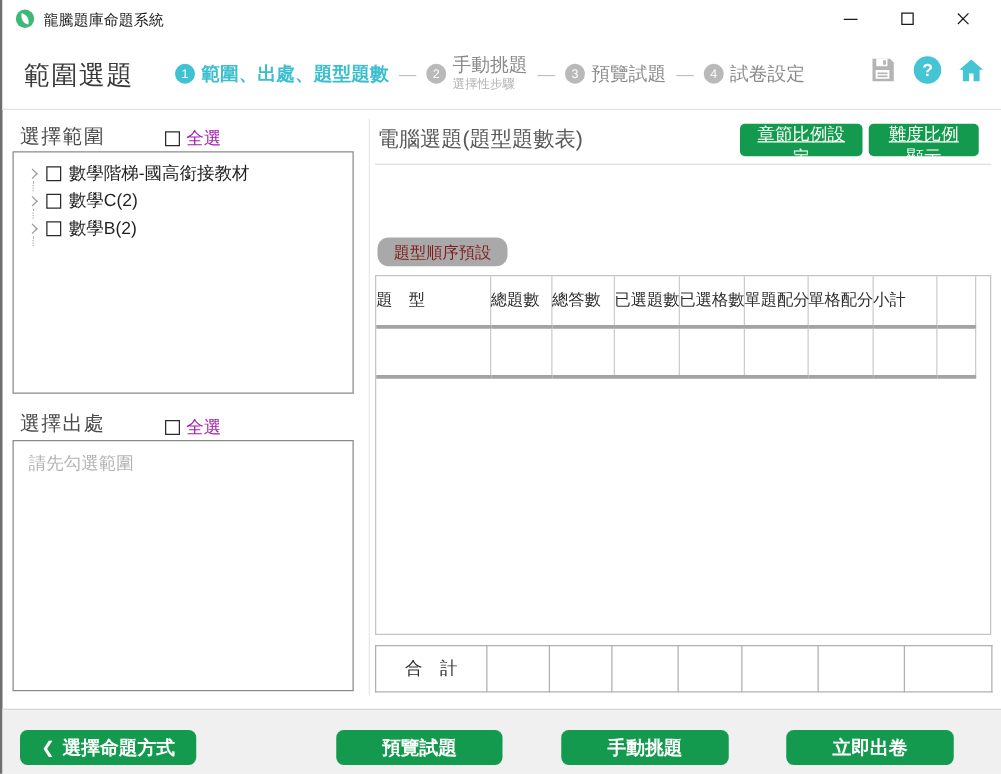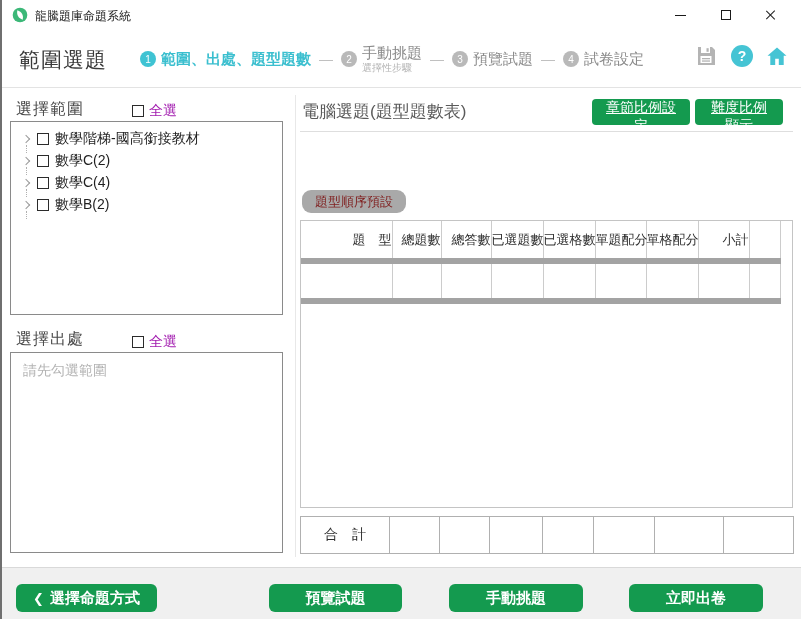--- a/index.html
+++ b/index.html
@@ -62,22 +62,22 @@
   .main-title { position:absolute; left:300px; top:100px; font-size:17px; color:#5a5a5a; }
   .btn-green-sm { position:absolute; top:99px; height:26px; background:#149a4f; color:#fff; border:none;
     border-radius:4px; font-size:14px; font-family:inherit; cursor:pointer; padding:0 10px;text-decoration:underline; }
   .btn-chapter { left:590px; width:98px; }
   .btn-difficulty { left:693px; width:88px; }
   .main-divider { position:absolute; left:298px; top:131px; width:493px; height:1px; background:#dedede; }
   .preset-btn { position:absolute; left:300px; top:190px; width:104px; height:23px; background:#a9a9a9;
     border:none; border-radius:9px; color:#7f1d1d; font-size:13px; font-family:inherit; cursor:pointer; }
   .table-container { position:absolute; left:298px; top:220px; width:493px; height:288px; border:1px solid #c4c4c4; background:#fff; }
   table.qtable { border-collapse:collapse; table-layout:fixed; width:479px; }
-  .qtable th, .qtable td { border-right:1px solid #cccccc; border-bottom:6px solid #a3a3a3;
-    font-weight:normal; font-size:13px; color:#2e2e2e; text-align:right; white-space:nowrap; overflow:visible; padding:0; }
+  .qtable th, .qtable td { border-right:1px solid #cccccc; border-bottom:3px solid #a3a3a3;
+    font-weight:normal; font-size:13px; color:#2e2e2e; text-align:left; white-space:nowrap; overflow:visible; padding:0; }
   .qtable th { height:40px; }
   .qtable td { height:40px; position:relative; }
   .total-table { position:absolute; left:298px; top:516px; width:493px; height:38px; border-collapse:collapse; table-layout:fixed; border:1px solid #b0b0b0; }
   .total-table td { border:1px solid #b0b0b0; font-size:14px; color:#2e2e2e; text-align:center; height:36px; }
   
   .footer { position:absolute; left:0; right:0; bottom:0; height:52px; background:#f0f0f0; border-top:1px solid #d9d9d9; }
   .btn-green-lg { position:absolute; top:16px; height:28px; background:#149a4f; color:#fff; border:none;
     border-radius:6px; font-size:15px; font-weight:600; font-family:inherit; cursor:pointer;
     display:flex; align-items:center; justify-content:center; gap:6px; }
   .btn-back { left:14px; width:141px; }
@@ -166,26 +166,20 @@
     <span class="chev"></span>
       <span class="guide"></span>
     <span class="cb tree-cb"></span>
     <span class="tree-label">數學階梯-國高銜接教材</span>
   </div>
   <div class="tree-item">
     <span class="chev"></span>
       <span class="guide"></span>
     <span class="cb tree-cb"></span>
     <span class="tree-label">數學C(2)</span>
-  </div>
-  <div class="tree-item">
-    <span class="chev"></span>
-      <span class="guide"></span>
-    <span class="cb tree-cb"></span>
-    <span class="tree-label">數學C(4)</span>
   </div>
   <div class="tree-item">
     <span class="chev"></span>
       <span class="guide"></span>
     <span class="cb tree-cb"></span>
     <span class="tree-label">數學B(2)</span>
   </div>
 </div>
 
 <div class="source-title section-title">選擇出處</div>

